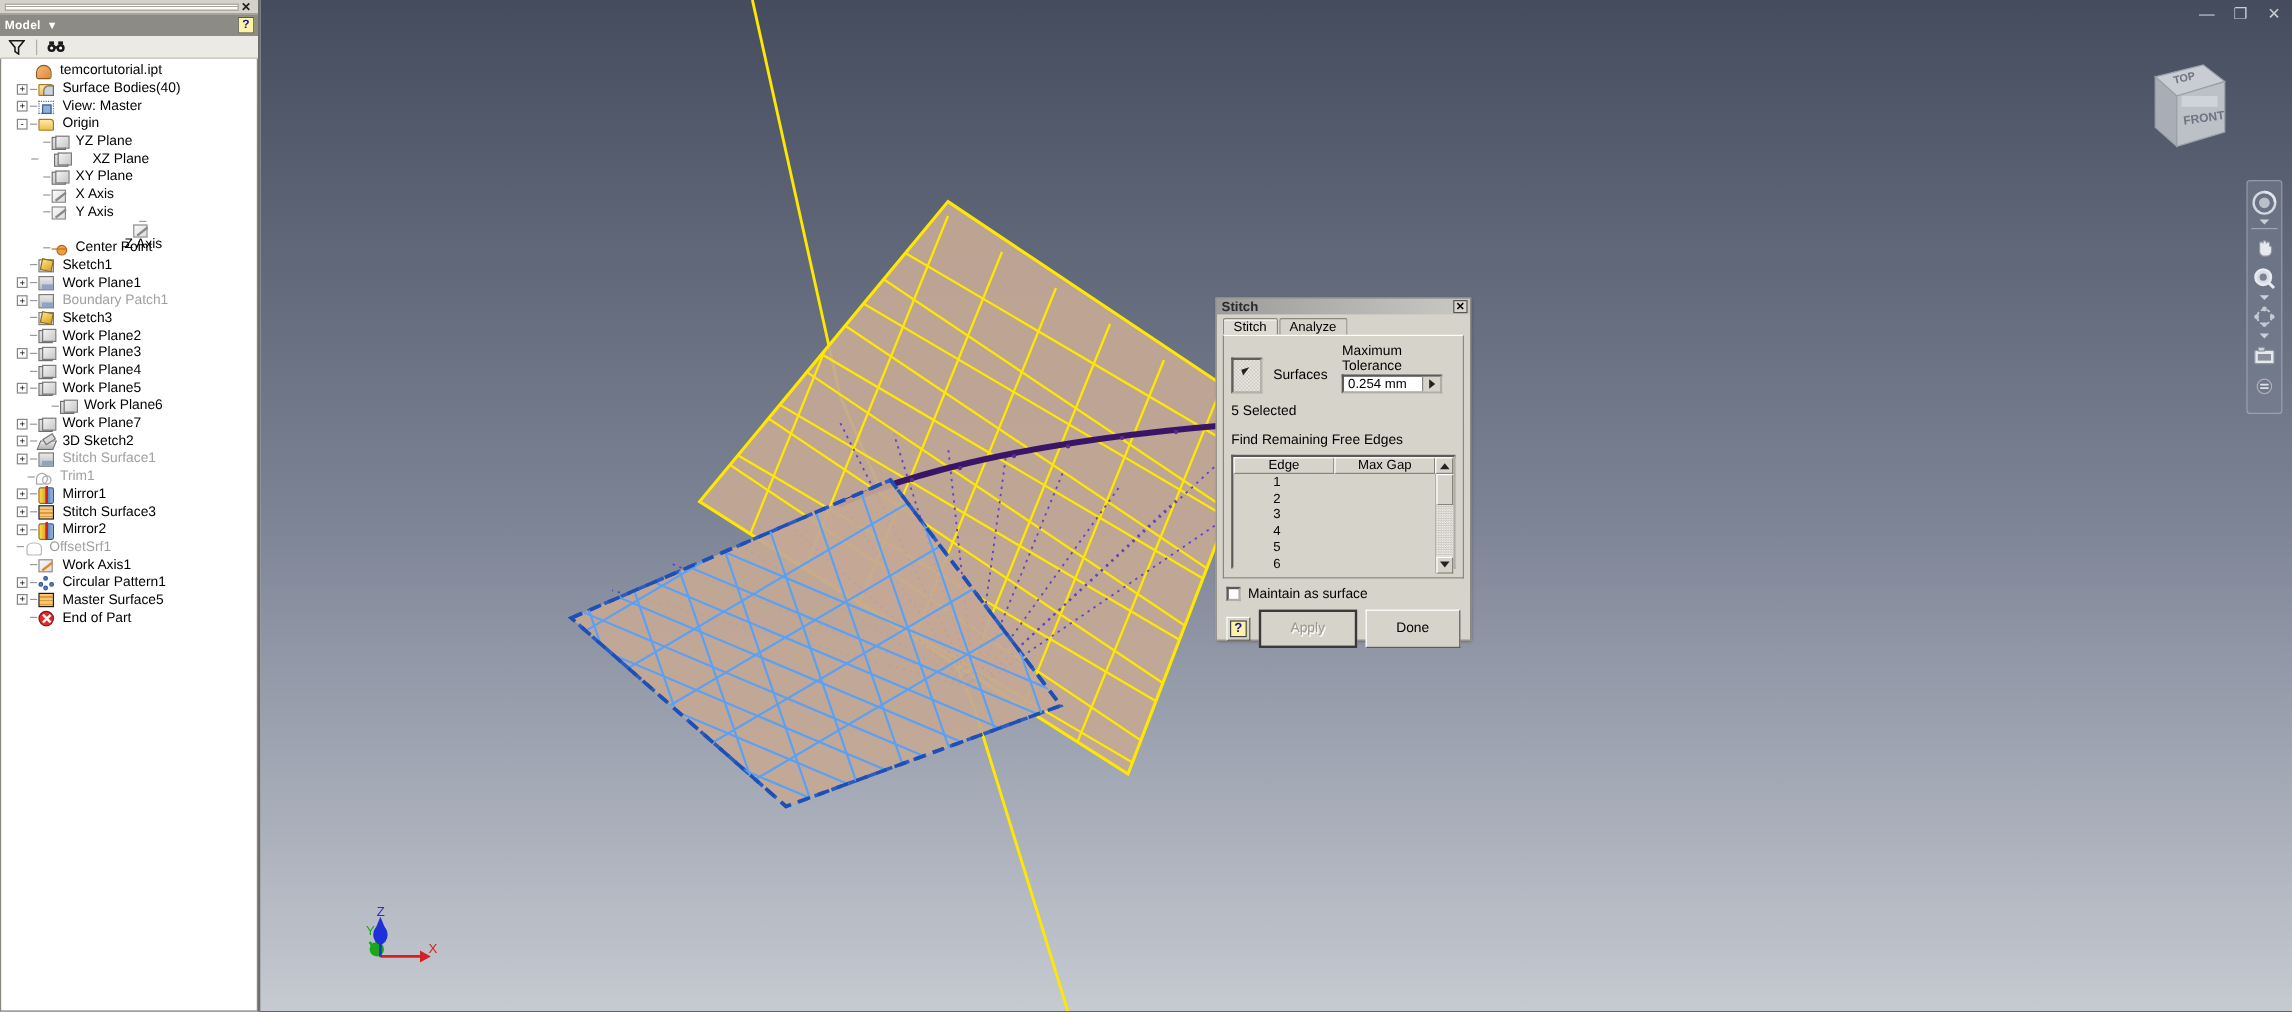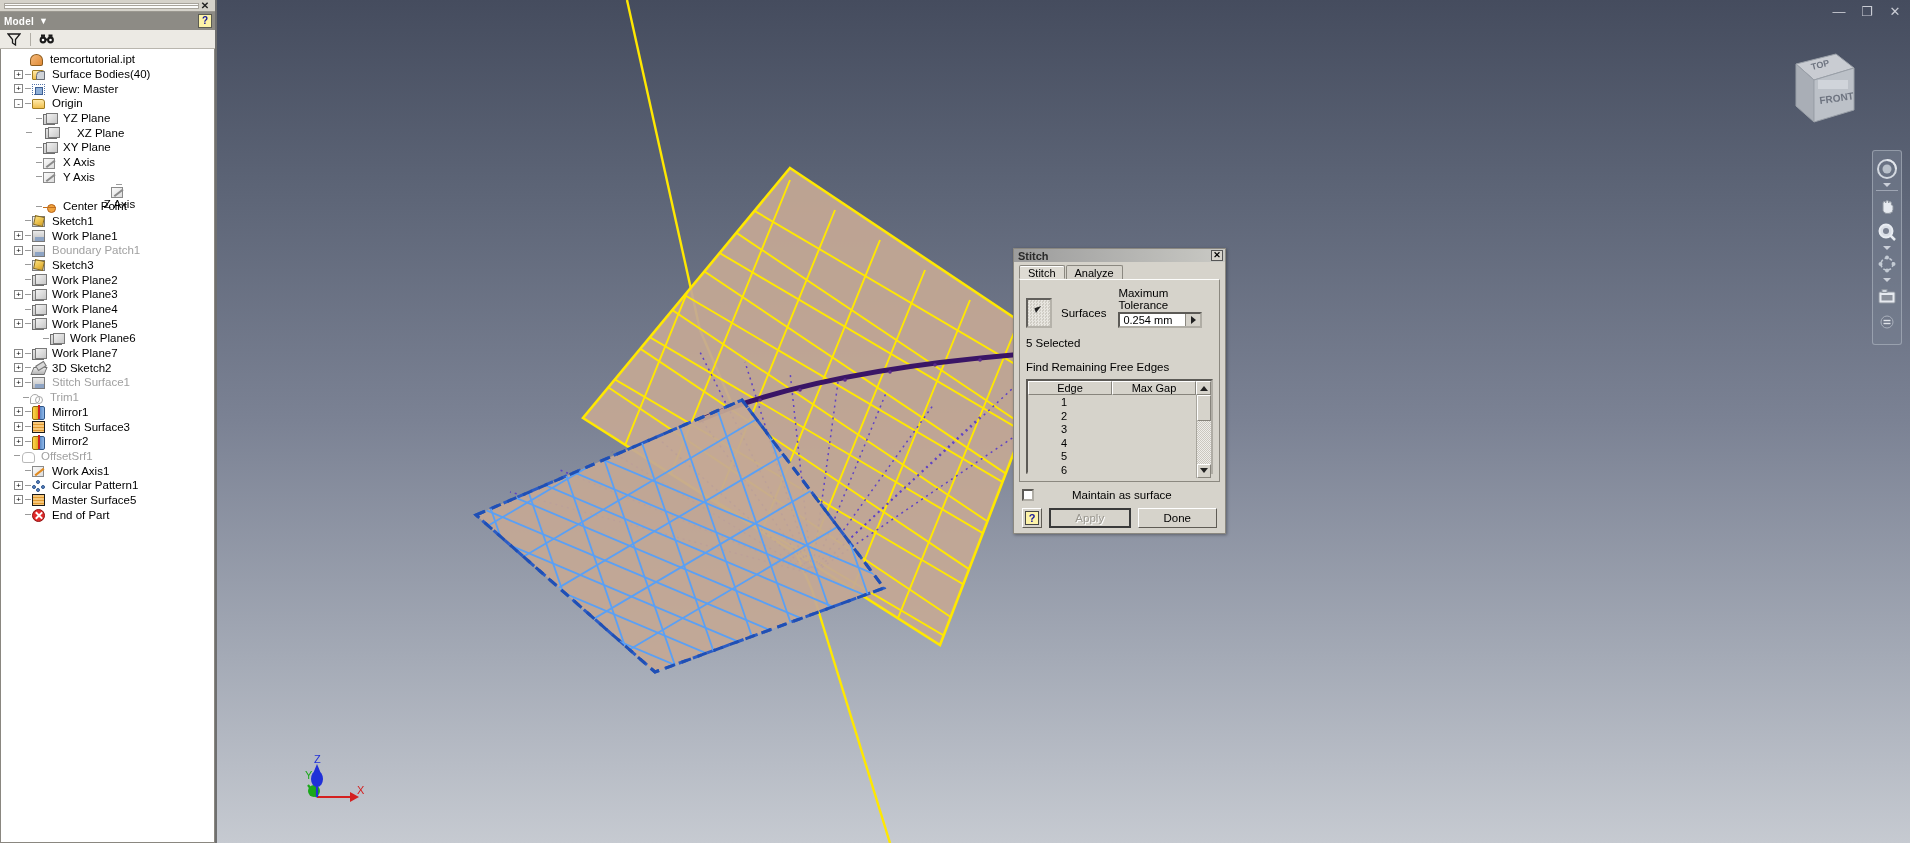--- a/index.html
+++ b/index.html
@@ -207,33 +207,33 @@
   .gscroll{ width:15px; background:#e8e6e0; border-left:1px solid #a8a59d;
     display:flex; flex-direction:column; }
   .sbtn{ height:14px; background:#d6d3cb; border:1px solid #fff;
     border-right-color:#87847c;border-bottom-color:#87847c;
     display:flex;align-items:center;justify-content:center; cursor:pointer;}
   .sbtn i.up{width:0;height:0;border-bottom:5px solid #222;border-left:4px solid transparent;border-right:4px solid transparent;}
   .sbtn i.dn{width:0;height:0;border-top:5px solid #222;border-left:4px solid transparent;border-right:4px solid transparent;}
   .sthumb{ height:26px; background:#d6d3cb; border:1px solid #fff;
     border-right-color:#87847c;border-bottom-color:#87847c; cursor:pointer;}
   .strack{ flex:1; background:repeating-conic-gradient(#efedea 0 25%,#cac7bf 0 50%) 0 0/2px 2px;}
-  .chkrow{ display:flex; align-items:center; margin:7px 0 0 8px;gap:32px; }
+  .chkrow{ display:flex; align-items:center; margin:7px 0 0 8px; }
   .chkbox{ width:12px;height:12px;background:#fff;border:2px inset #b0ada5; cursor:pointer;}
   .chkrow span{ margin-left:6px; font-size:11.5px; }
   .btnrow{ display:flex; align-items:center; margin:7px 8px 0 8px; gap:7px;}
   .helpbtn{
     width:20px;height:20px; background:#d6d3cb; border:1px solid #fff;
     border-right-color:#5f5c55;border-bottom-color:#5f5c55; cursor:pointer;
     display:flex;align-items:center;justify-content:center;
   }
   .helpbtn b{ font-size:11px; color:#15159c; background:#fdf3a8; border:1px solid #444;
     width:14px;height:14px;line-height:12px;text-align:center;display:block;}
   .dbtn{
-    flex:1; height:20px; background:#d6d3cb; border:1px solid #fff;
+    flex:1; height:32px; background:#d6d3cb; border:1px solid #fff;
     border-right-color:#5f5c55; border-bottom-color:#5f5c55;
     font-size:11.5px; color:#000; cursor:pointer; font-family:"Liberation Sans",sans-serif;
   }
   .dbtn.disabled{ color:#9a978f; text-shadow:1px 1px 0 #fff; cursor:default;}
   .dbtn.default{ border:2px solid #3a3a3a; }
 
   
   #viewcube{ position:absolute; right:48px; top:42px; width:88px; height:90px; z-index:30; cursor:pointer;}
   #navbar{
     position:absolute; right:8px; top:150px; width:30px; height:195px; z-index:30;

